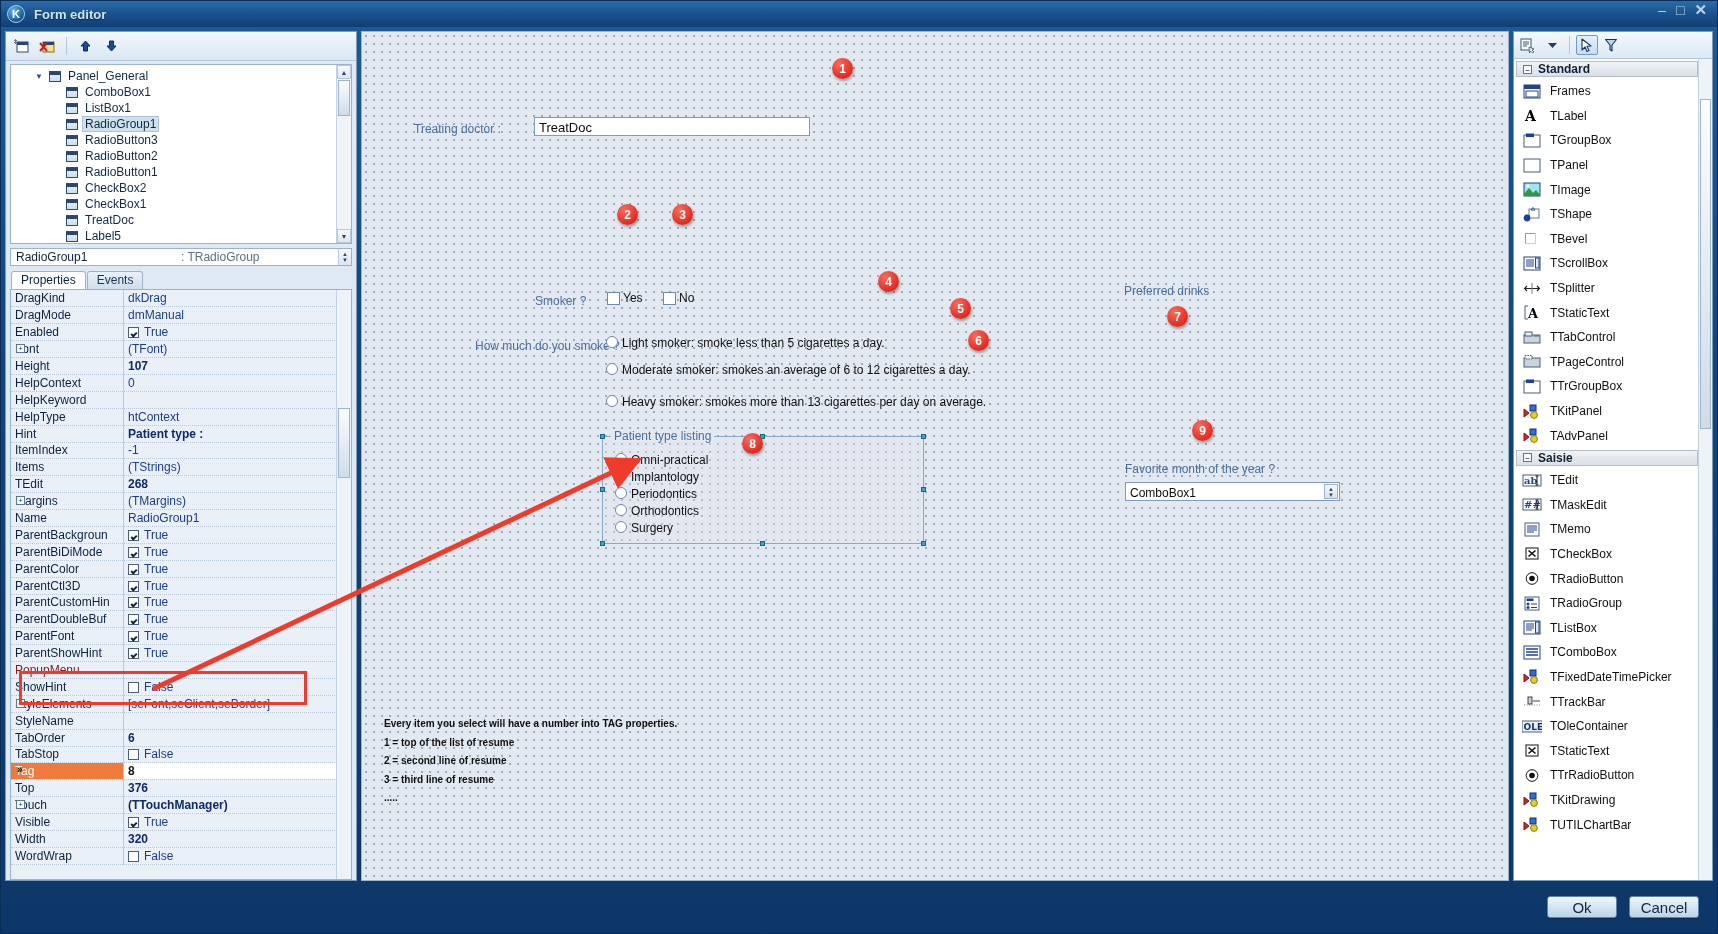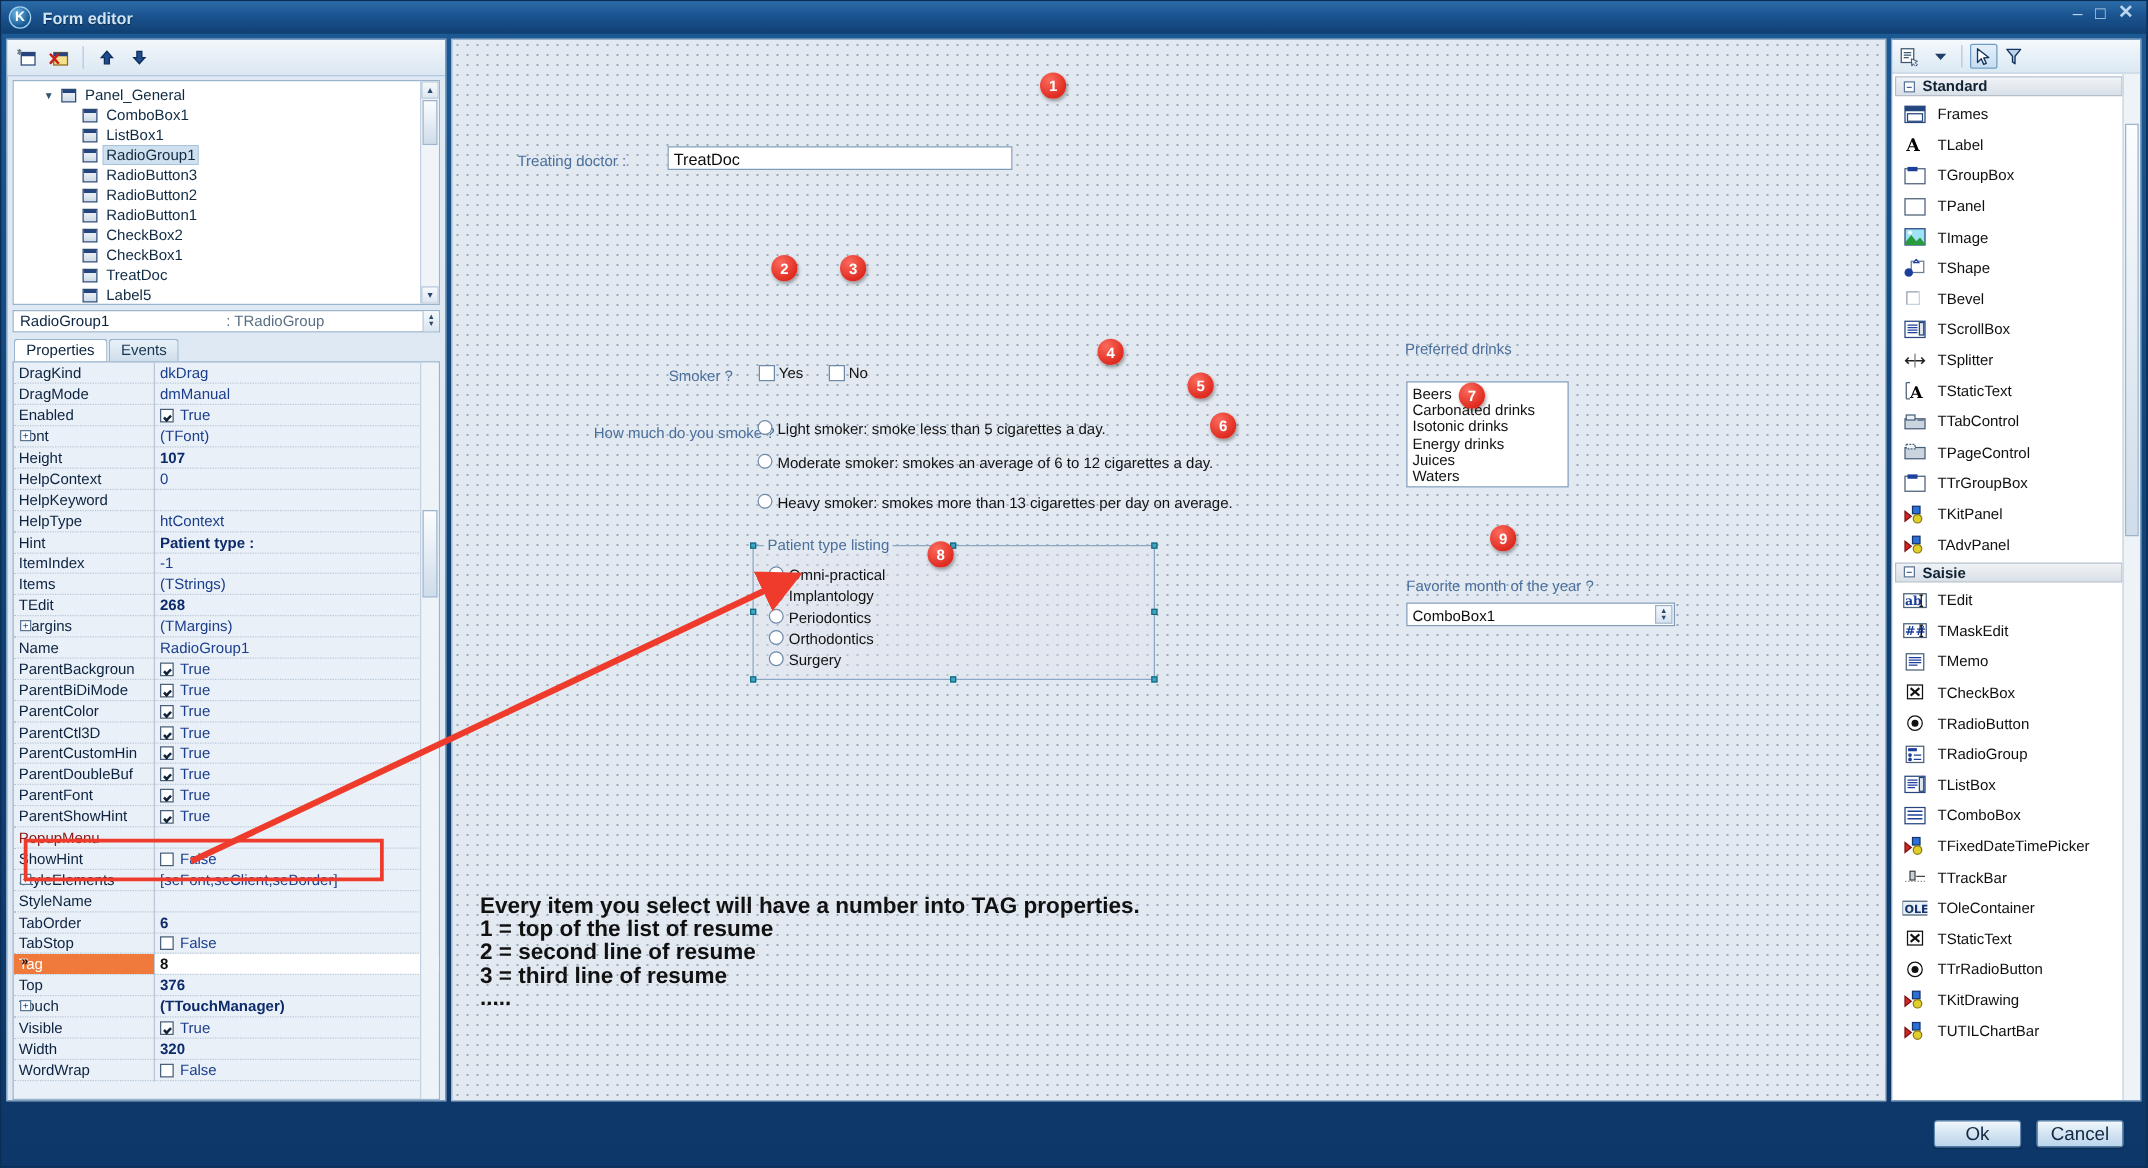--- a/index.html
+++ b/index.html
@@ -199,21 +199,21 @@
     font-size:6px;line-height:6px;color:#2c4a6b;box-sizing:border-box;
   }
   .badge{
     position:absolute;width:21px;height:21px;border-radius:50%;
     background:radial-gradient(circle at 35% 28%,#fb6a5c,#df2a20 72%);
     color:#fff;font-size:12px;font-weight:bold;
     display:flex;align-items:center;justify-content:center;
     box-shadow:1px 2px 3px rgba(0,0,0,.35);z-index:5;
   }
   .note{
-    position:absolute;font-size:18px;font-weight:bold;color:#111;line-height:18.5px;white-space:pre;
+    position:absolute;font-size:10px;font-weight:bold;color:#111;line-height:18.5px;white-space:pre;
   }
 
   
   .palette{
     flex:0 0 200px;width:200px;margin-left:4px;display:flex;flex-direction:column;
     background:#f3f7fb;border:1px solid #7a9cc0;box-sizing:border-box;
   }
   .pal-toolbar{
     height:26px;flex:0 0 26px;display:flex;align-items:center;gap:2px;padding:0 3px;
     background:linear-gradient(180deg,#f4f9fc 0%,#dce8f3 100%);border-bottom:1px solid #b3c8de;
@@ -563,30 +563,21 @@
         </div>
         <div class="handle" style="left:238px;top:402px;"></div>
         <div class="handle" style="left:398px;top:402px;"></div>
         <div class="handle" style="left:559px;top:402px;"></div>
         <div class="handle" style="left:238px;top:455px;"></div>
         <div class="handle" style="left:559px;top:455px;"></div>
         <div class="handle" style="left:238px;top:509px;"></div>
         <div class="handle" style="left:398px;top:509px;"></div>
         <div class="handle" style="left:559px;top:509px;"></div>
 
-        <div class="flabel" style="left:762px;top:240px;">Preferred drinks</div>
-        <div class="flist" style="left:763px;top:273px;width:130px;height:85px;">
-          <div>Beers</div>
-          <div>Carbonated drinks</div>
-          <div>Isotonic drinks</div>
-          <div>Energy drinks</div>
-          <div>Juices</div>
-          <div>Waters</div>
-          <div>Wines</div>
-        </div>
+        <div class="flabel" style="left:762px;top:252px;">Preferred drinks</div>
 
         <div class="flabel" style="left:763px;top:430px;">Favorite month of the year ?</div>
         <div class="fcombo" style="left:763px;top:450px;width:215px;height:19px;">
           <span>ComboBox1</span>
           <span class="spin">▲<br>▼</span>
         </div>
 
         <div class="note" style="left:22px;top:683px;">Every item you select will have a number into TAG properties.
 1 = top of the list of resume
 2 = second line of resume

